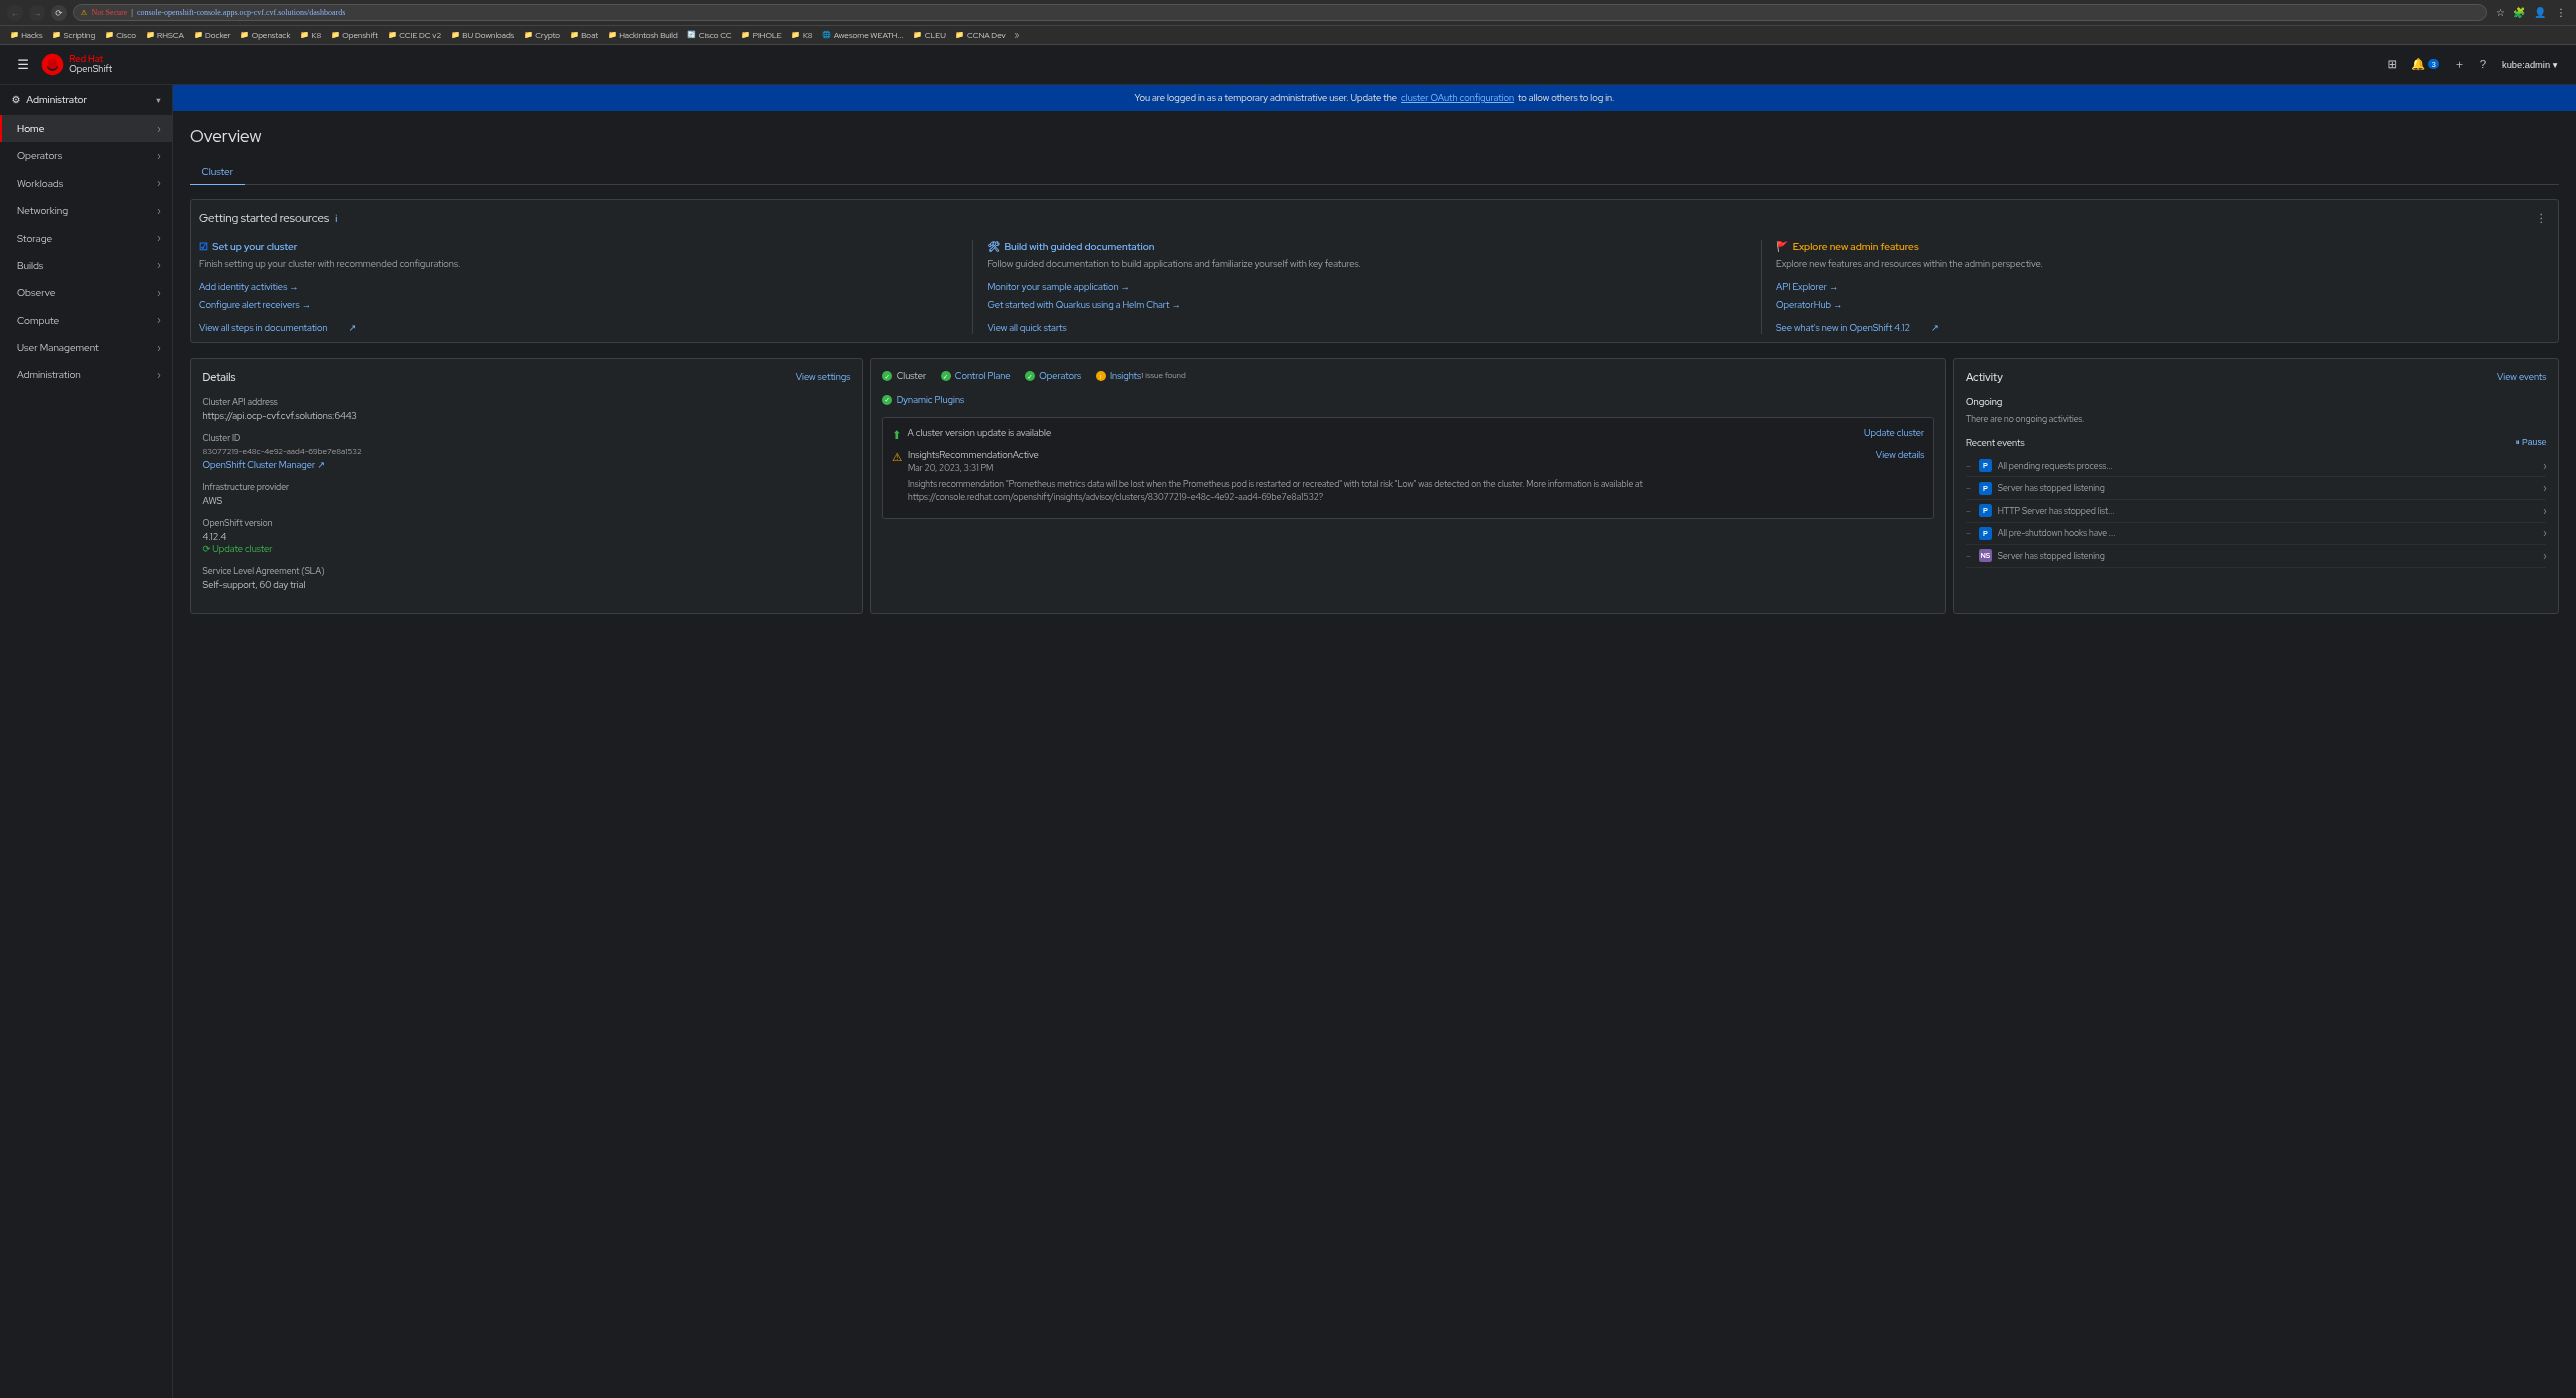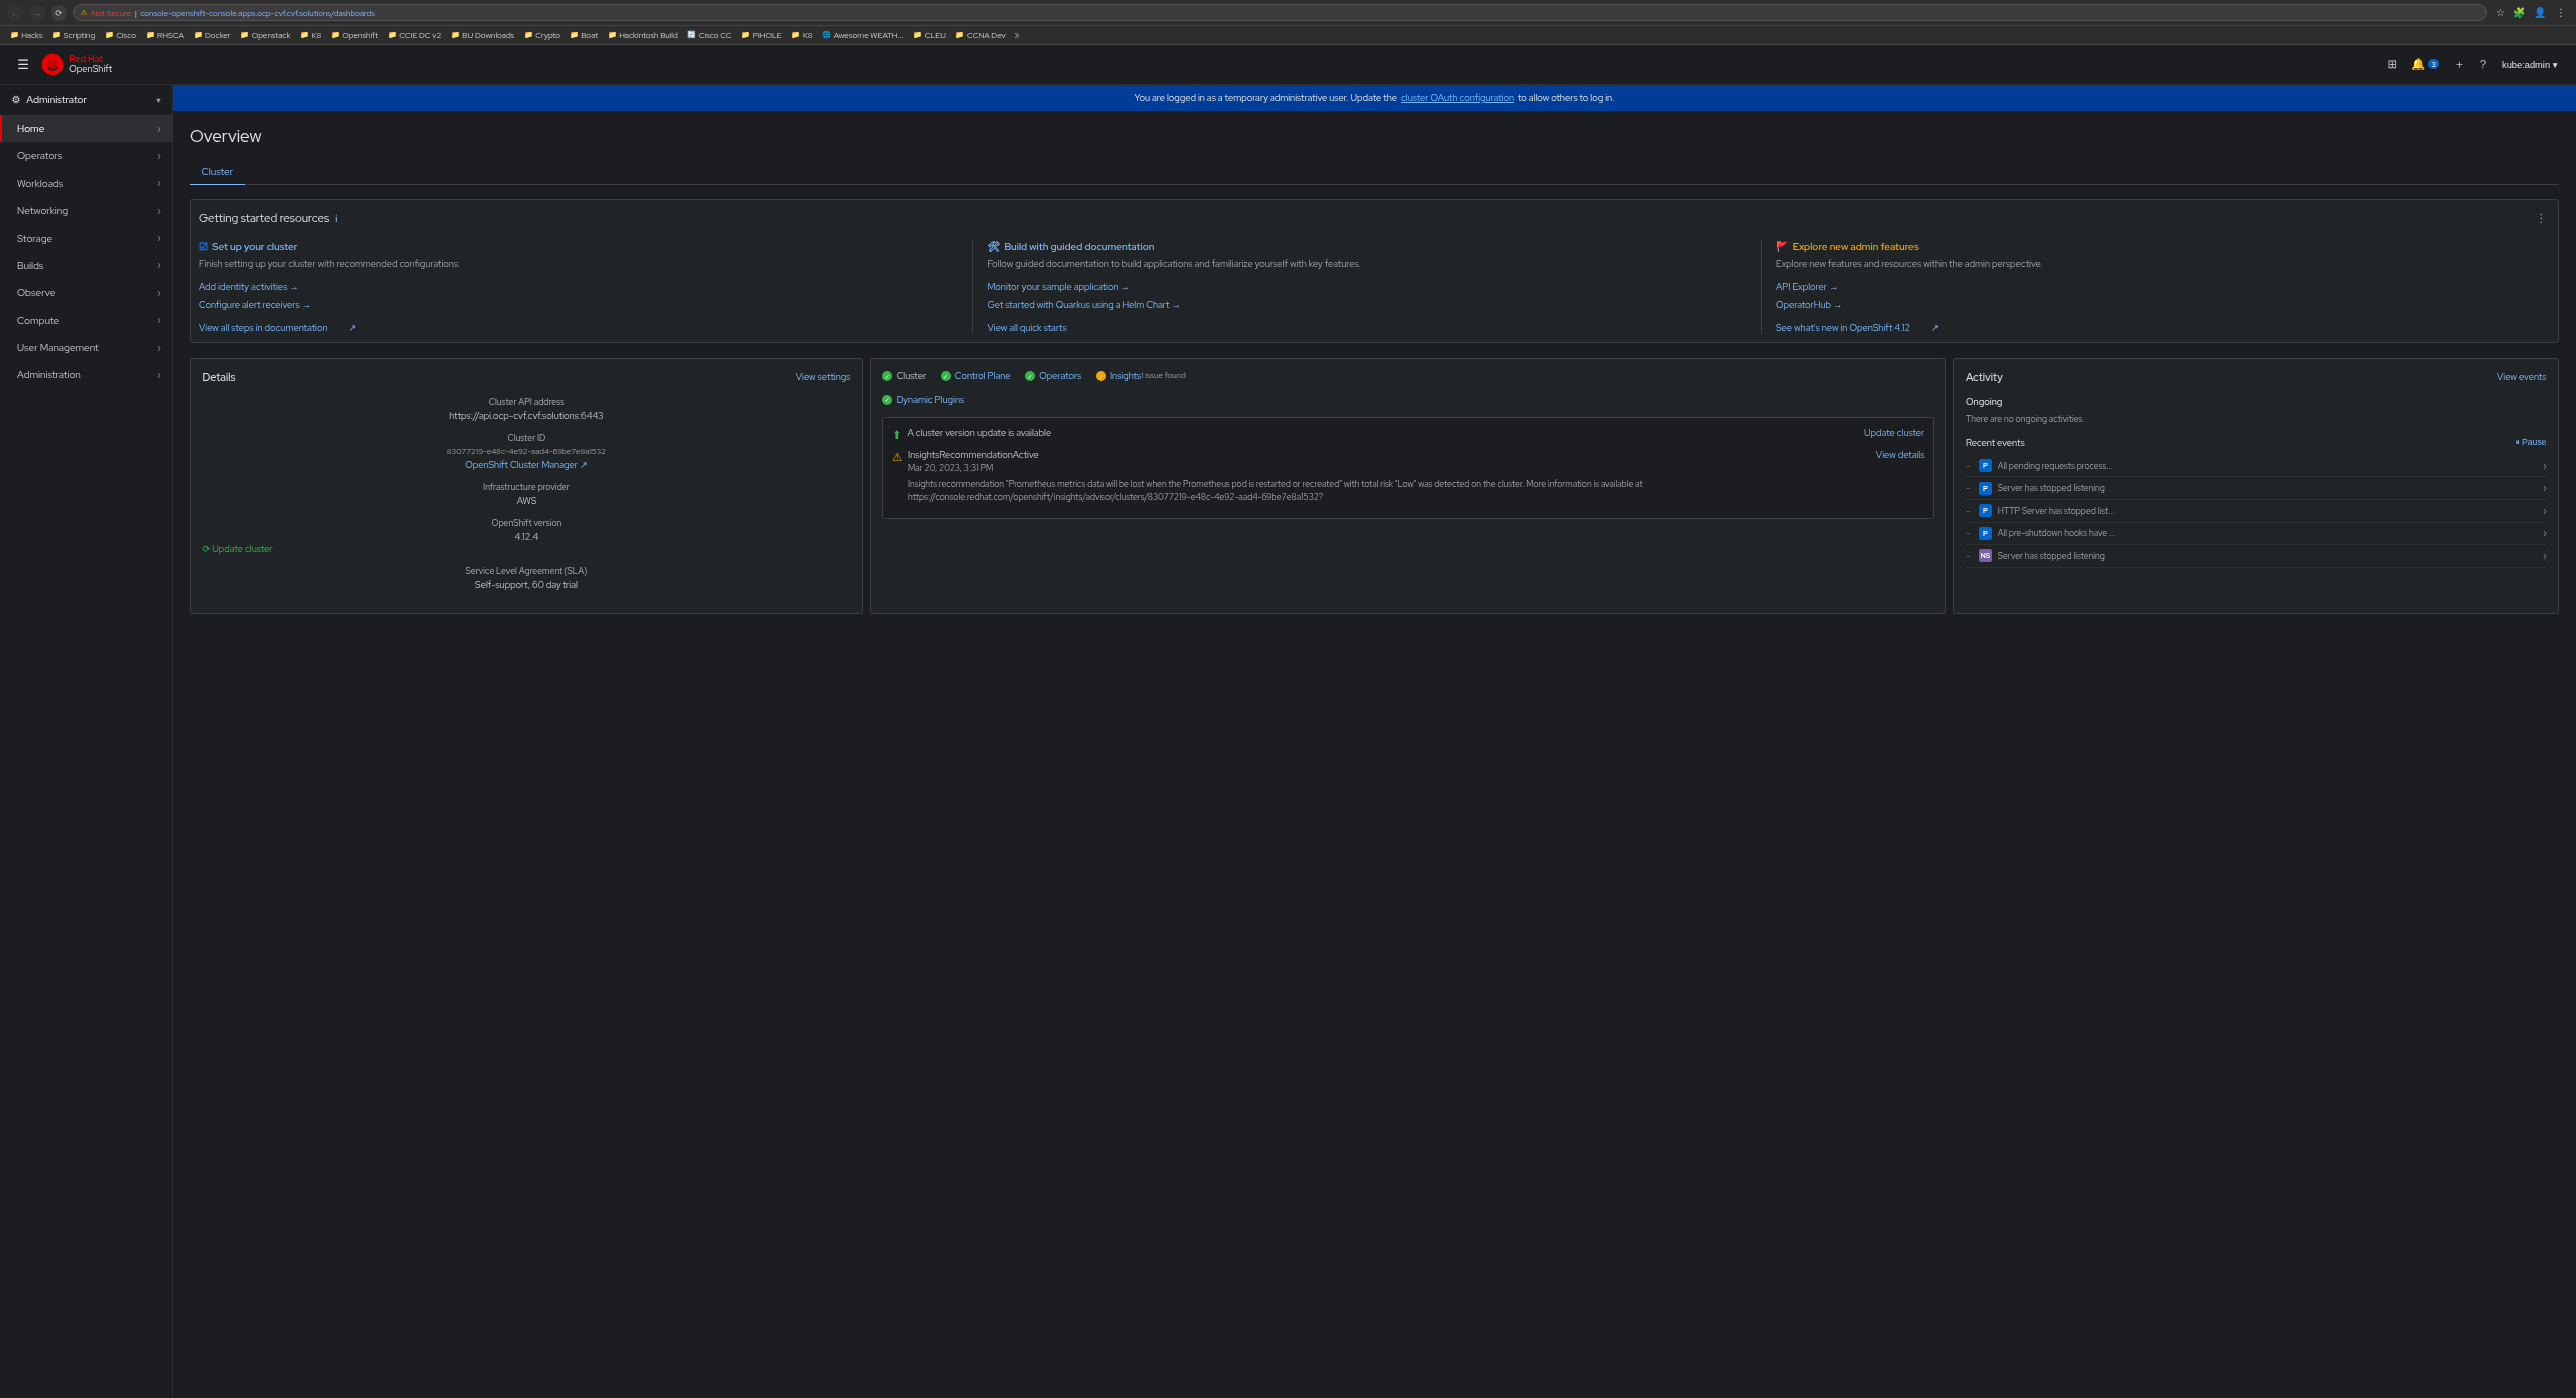--- a/index.html
+++ b/index.html
@@ -4,21 +4,21 @@
   <style>
     * { box-sizing: border-box; margin: 0; padding: 0; }
     body { font-family: RedHatDisplay, 'Red Hat Display', 'Open Sans', Arial, sans-serif; font-size: 9.3px; background: #1b1d21; color: #e0e0e0; }
 
     
     .browser-chrome { background: #2d2d2d; height: 26px; display: flex; align-items: center; padding: 0 7.2px; gap: 5.8px; border-bottom: 0.7px solid #444; }
     .browser-nav-btn { background: #3c3c3c; border: none; color: #ccc; width: 16px; height: 16px; border-radius: 50%; cursor: pointer; font-size: 8.6px; display: flex; align-items: center; justify-content: center; }
     .browser-nav-btn.disabled { opacity: 0.4; }
     .browser-url-bar { flex: 1; background: #3c3c3c; border: 0.7px solid #555; border-radius: 8.6px; height: 17px; display: flex; align-items: center; padding: 0 7.2px; gap: 4.3px; font-size: 8px; }
     .browser-url-bar .lock-icon { color: #f0a500; font-size: 7.2px; }
-    .browser-url-bar .url-text { color: #ccc; font-size: 8px; }
+    .browser-url-bar .url-text { color: #ccc; font-size: 8px; font-family: Liberation Serif, serif; }
     .browser-url-bar .url-text .url-secure { color: #d44; }
     .browser-url-bar .url-text .url-domain { color: #8ab4f8; }
     .browser-toolbar-icons { display: flex; gap: 2.9px; align-items: center; }
     .browser-toolbar-icons span { color: #ccc; font-size: 10px; cursor: pointer; padding: 1.4px 2.9px; }
 
     
     .bookmarks-bar { background: #2d2d2d; height: 18.7px; display: flex; align-items: center; padding: 0 5.8px; gap: 1.4px; border-bottom: 0.7px solid #444; overflow: hidden; }
     .bookmark-item { display: flex; align-items: center; gap: 2.2px; padding: 1.4px 4.3px; border-radius: 2.9px; cursor: pointer; white-space: nowrap; font-size: 8px; color: #ccc; }
     .bookmark-icon { font-size: 7.2px; }
 
@@ -79,21 +79,21 @@
     .col-subtitle { color: #a0a0a0; font-size: 9.3px; margin-bottom: 8.6px; line-height: 1.5; }
     .card-link { color: #79b8ff; font-size: 9.3px; display: block; margin-bottom: 5.8px; cursor: pointer; text-decoration: none; }
     .view-all-link { color: #79b8ff; font-size: 9.3px; cursor: pointer; display: inline-flex; gap: 21px; margin-top: 5.8px; }
 
     
     .bottom-grid { display: grid; grid-template-columns: 1fr 1.6fr 0.9fr; gap: 7px; }
     .info-panel { background: #212427; border: 0.7px solid #3d3f42; border-radius: 2.9px; padding: 11.5px; }
     .panel-header { display: flex; align-items: center; justify-content: space-between; margin-bottom: 11.5px; }
     .panel-title { font-size: 10.8px; color: #e0e0e0; font-weight: 500; }
     .panel-link { color: #79b8ff; font-size: 9.3px; cursor: pointer; }
-    .detail-row { margin-bottom: 10px; text-align: center; }
+    .detail-row { margin-bottom: 10px; }
     .detail-label { font-size: 8.6px; color: #a0a0a0; margin-bottom: 2.2px; font-weight: 500; }
     .detail-value { font-size: 9.3px; color: #c0c0c0; }
     .detail-value.small { font-size: 8px; color: #a0a0a0; }
     .update-link { color: #3ab54a; font-size: 9.3px; cursor: pointer; display: flex; align-items: center; gap: 2.9px; }
 
     
     .status-grid { display: flex; gap: 14.4px; flex-wrap: wrap; margin-bottom: 11.5px; }
     .status-item { display: flex; align-items: center; gap: 4.3px; font-size: 9.3px; color: #c0c0c0; }
     .status-dot { width: 10px; height: 10px; border-radius: 50%; display: flex; align-items: center; justify-content: center; font-size: 6.5px; }
     .status-dot.green { background: #3ab54a; color: white; }

